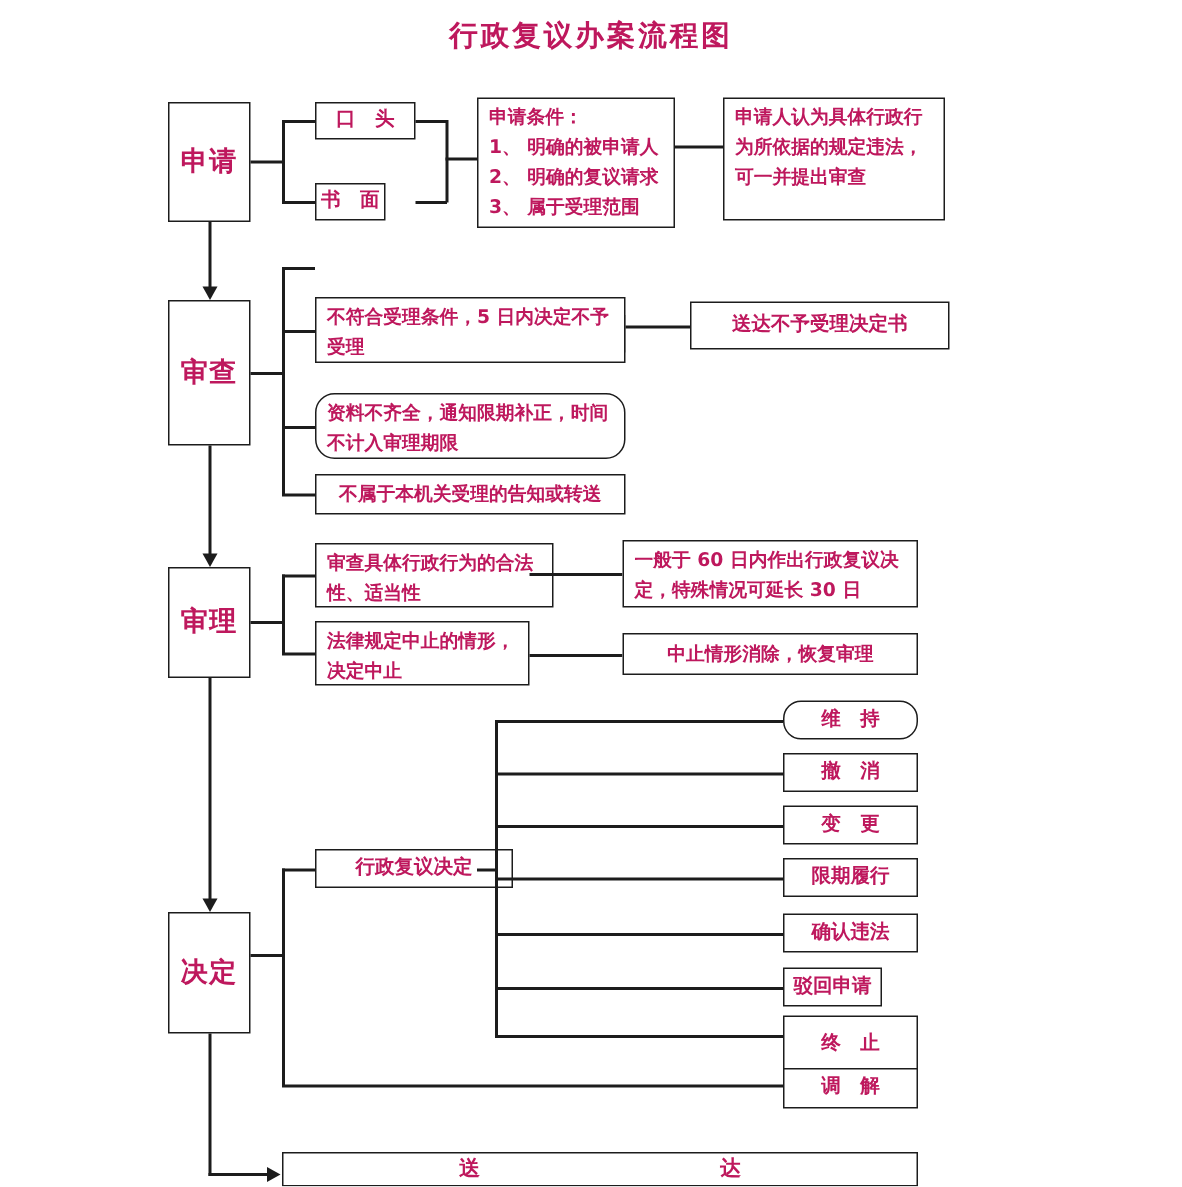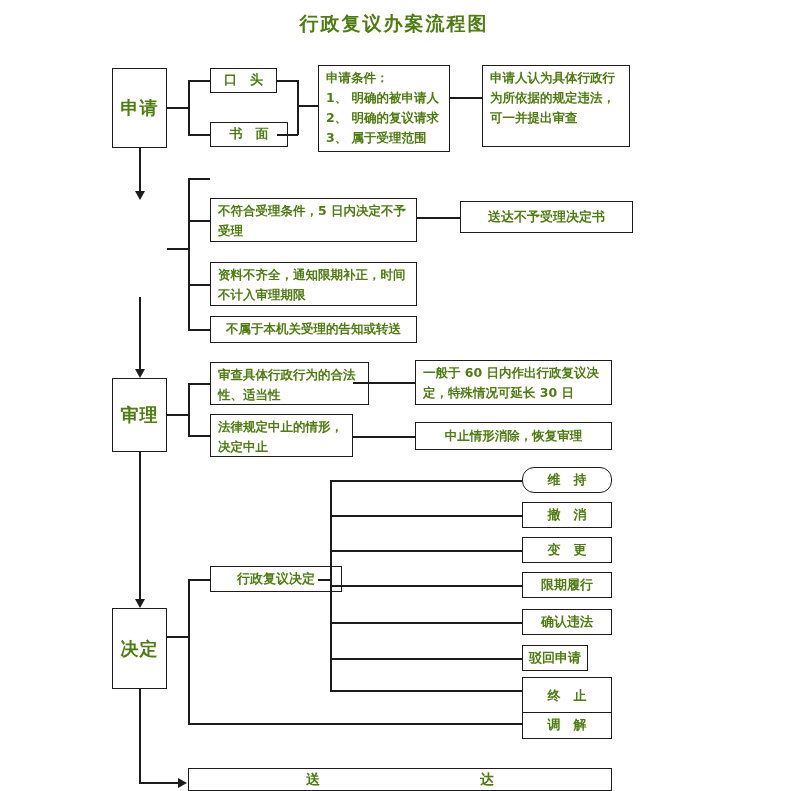--- a/index.html
+++ b/index.html
@@ -1,18 +1,18 @@
 <!DOCTYPE html>
 <html><head>
 <meta charset="utf-8">
 <style>
   html,body{margin:0;padding:0;background:#fff;}
   #canvas{
     position:relative;width:788px;height:791px;background:#fff;overflow:hidden;
-    font-family:"DejaVu Sans",sans-serif;color:#4d7c0f;
+    font-family:"DejaVu Sans",sans-serif;color:#be185d;
   }
   .title{
     position:absolute;left:0;top:11px;width:788px;text-align:center;
     font-size:19px;font-weight:bold;letter-spacing:2px;
   }
   .box{
     position:absolute;box-sizing:border-box;border:1.5px solid #1c1c1c;background:#fff;
     font-weight:bold;display:flex;align-items:center;justify-content:center;
     font-size:13px;line-height:1.3;white-space:nowrap;
   }
@@ -36,35 +36,36 @@
   .deliver{display:flex;gap:160px;font-size:14px;}
 </style>
 </head>
 <body>
 
 <div id="canvas">
 
   <div class="title">行政复议办案流程图</div>
 
   <div class="box stage" style="left:112px;top:68px;width:55px;height:80px;">申请</div>
+  <div class="box stage" style="left:112px;top:200px;width:55px;height:97px;">审查</div>
   <div class="box stage" style="left:112px;top:378px;width:55px;height:74px;">审理</div>
   <div class="box stage" style="left:112px;top:608px;width:55px;height:81px;">决定</div>
 
   <div class="vl thick" style="left:139px;top:148px;height:45px;"></div>
   <div class="ah-down" style="left:135px;top:191px;"></div>
   <div class="vl thick" style="left:139px;top:297px;height:73px;"></div>
   <div class="ah-down" style="left:135px;top:369px;"></div>
   <div class="vl thick" style="left:139px;top:452px;height:148px;"></div>
   <div class="ah-down" style="left:135px;top:599px;"></div>
   <div class="vl thick" style="left:139px;top:689px;height:95px;"></div>
   <div class="hl thick" style="left:139px;top:782px;width:40px;"></div>
   <div class="ah-right" style="left:178px;top:778px;"></div>
 
   <div class="box" style="left:210px;top:68px;width:67px;height:25px;">口　头</div>
-  <div class="box" style="left:210px;top:122px;width:78px;height:25px;">书　面</div>
+  <div class="box" style="left:210px;top:122px;width:47px;height:25px;">书　面</div>
   <div class="hl" style="left:167px;top:107px;width:22px;"></div>
   <div class="vl" style="left:188px;top:80px;height:55px;"></div>
   <div class="hl" style="left:188px;top:80px;width:22px;"></div>
   <div class="hl" style="left:188px;top:134px;width:22px;"></div>
   <div class="hl" style="left:277px;top:80px;width:21px;"></div>
   <div class="hl" style="left:277px;top:134px;width:21px;"></div>
   <div class="vl" style="left:297px;top:80px;height:55px;"></div>
   <div class="hl" style="left:297px;top:105px;width:21px;"></div>
 
   <div class="box txt" style="left:318px;top:65px;width:132px;height:87px;">
@@ -80,21 +81,21 @@
   <div class="vl" style="left:188px;top:178px;height:152px;"></div>
   <div class="hl" style="left:188px;top:178px;width:22px;"></div>
   <div class="hl" style="left:188px;top:220px;width:22px;"></div>
   <div class="hl" style="left:188px;top:284px;width:22px;"></div>
   <div class="hl" style="left:188px;top:329px;width:22px;"></div>
 
   <div class="box" style="left:210px;top:166px;width:207px;height:25px;margin-top:44px;">符合受理条件</div>
   <div class="box txt" style="left:210px;top:198px;width:207px;height:44px;">不符合受理条件，5 日内决定不予受理</div>
   <div class="hl" style="left:417px;top:217px;width:43px;"></div>
   <div class="box" style="left:460px;top:201px;width:173px;height:32px;">送达不予受理决定书</div>
-  <div class="box txt" style="left:210px;top:262px;width:207px;height:44px;">资料不齐全，通知限期补正，时间不计入审理期限</div>
+  <div class="box txt" style="left:210px;top:262px;width:207px;height:44px;border-radius:13px;">资料不齐全，通知限期补正，时间不计入审理期限</div>
   <div class="box" style="left:210px;top:316px;width:207px;height:27px;font-size:12.5px;">不属于本机关受理的告知或转送</div>
 
   <div class="hl" style="left:167px;top:414px;width:23px;"></div>
   <div class="vl" style="left:188px;top:383px;height:53px;"></div>
   <div class="hl" style="left:188px;top:383px;width:22px;"></div>
   <div class="hl" style="left:188px;top:435px;width:22px;"></div>
 
   <div class="box txt" style="left:210px;top:362px;width:159px;height:43px;">审查具体行政行为的合法性、适当性</div>
   <div class="hl" style="left:353px;top:382px;width:62px;"></div>
   <div class="box txt" style="left:415px;top:360px;width:197px;height:45px;">一般于 60 日内作出行政复议决定，特殊情况可延长 30 日</div>

